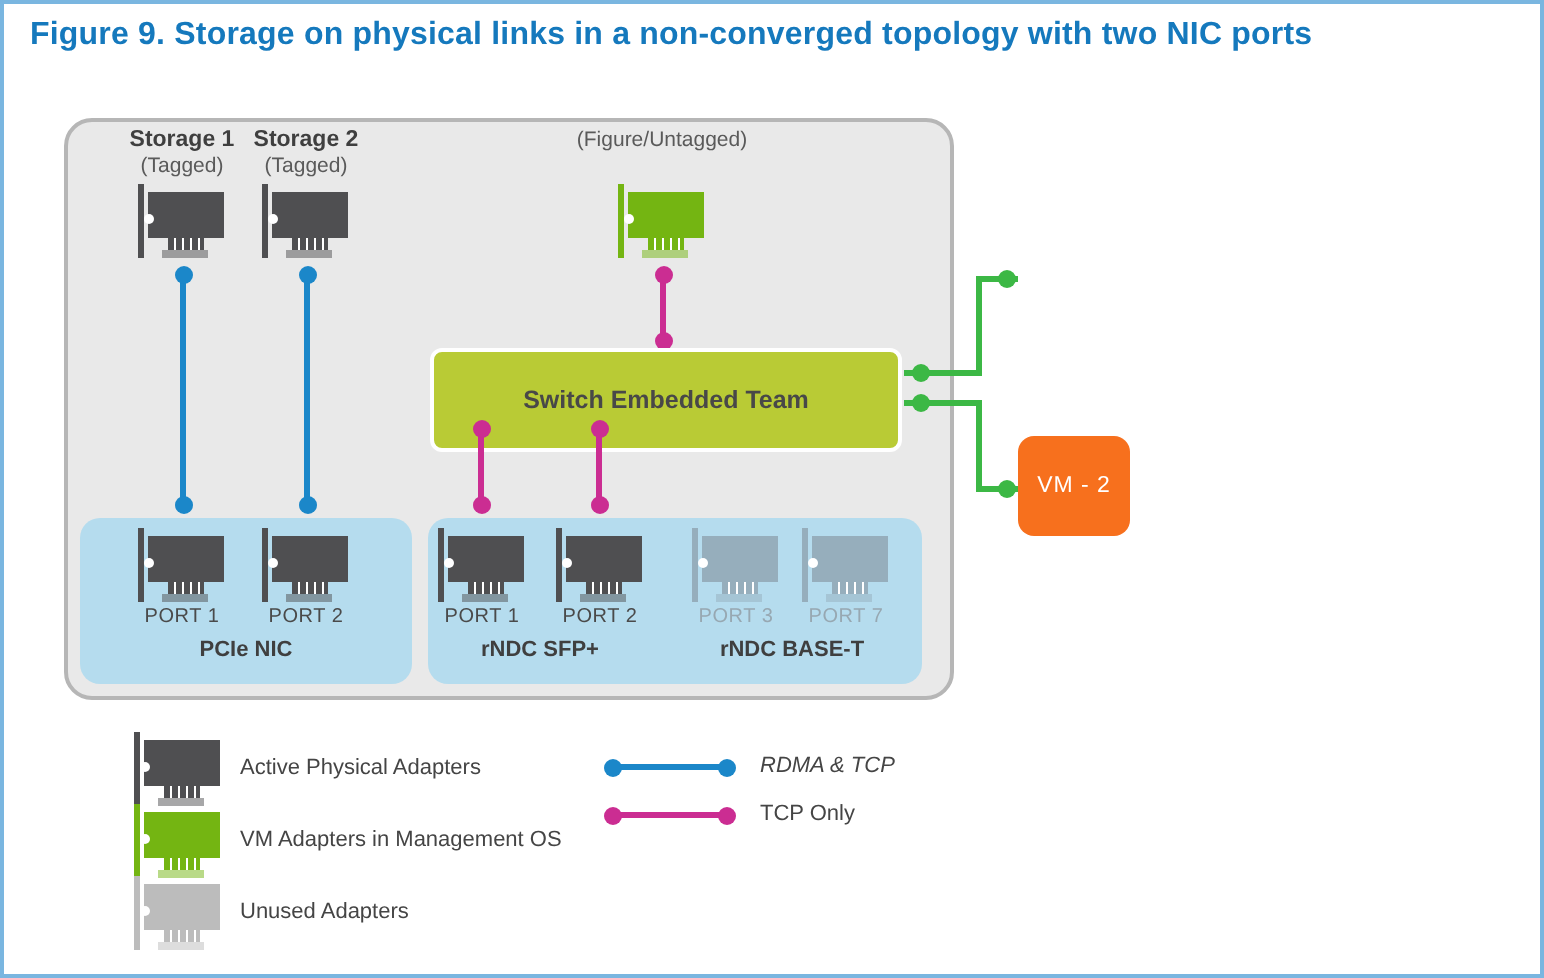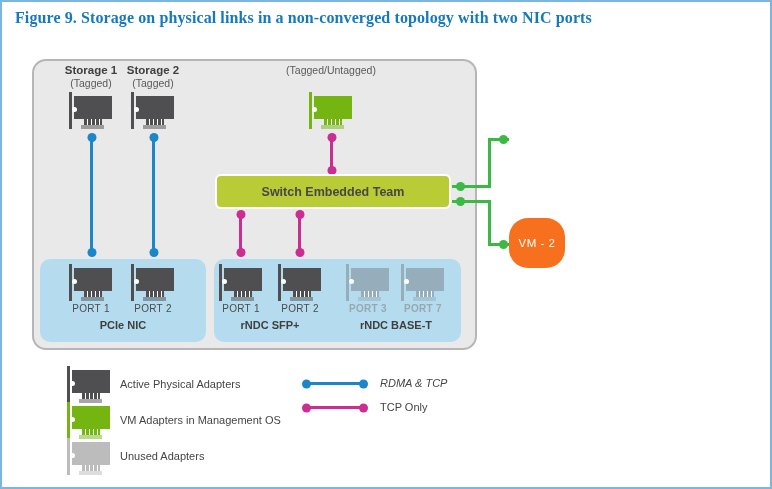--- a/index.html
+++ b/index.html
@@ -1,19 +1,19 @@
 <!DOCTYPE html>
 <html style="--title-blue: #1579bd; --outer-border: #7ab6e0; --container-fill: #e9e9e9; --container-border: #b6b6b6; --port-box-blue: #b5dcee; --switch-green: #b9cb35; --vm-orange: #f7701d; --adapter-active: #4f4f51; --adapter-vm: #74b512; --adapter-unused: #96aebc; --adapter-unused-legend: #bcbcbc; --line-rdma: #1b87c9; --line-tcp: #cb2d92; --line-vm: #3cb845; --text-dark: #3f3f3f; --text-gray: #5a5a5a; --text-disabled: #97a8b2;"><head>
 <meta charset="utf-8">
 <style>
   html,body{margin:0;padding:0;background:#fff;font-family:"Liberation Sans",sans-serif;}
   .canvas{position:relative;width:772px;height:489px;background:#fff;
     border:2px solid var(--outer-border,#7ab6e0);box-sizing:border-box;overflow:hidden;}
   .title{position:absolute;left:13px;top:7px;font-size:16px;font-weight:bold;
-    color:var(--title-blue,#1579bd);letter-spacing:.1px;font-family:Liberation Serif, serif;}
+    color:var(--title-blue,#1579bd);letter-spacing:.1px;}
 
   
   .container{position:absolute;left:30px;top:57px;width:445px;height:291px;
     background:var(--container-fill,#e9e9e9);border:2px solid var(--container-border,#b6b6b6);
     border-radius:14px;box-sizing:border-box;}
 
   
   .hostlbl{position:absolute;text-align:center;line-height:1.15;}
   .hostlbl .hname{font-size:11.5px;font-weight:bold;color:var(--text-dark,#3f3f3f);}
   .hostlbl .hsub{font-size:10.5px;color:var(--text-gray,#5a5a5a);}
@@ -45,31 +45,31 @@
   .hlink{position:absolute;height:3px;}
   .hlink::before,.hlink::after{content:"";position:absolute;top:50%;transform:translateY(-50%);
     width:9px;height:9px;border-radius:50%;background:inherit;}
   .hlink::before{left:-2px;}
   .hlink::after{right:-2px;}
 
   .seg{position:absolute;background:var(--line-vm,#3cb845);}
   .gdot{position:absolute;width:9px;height:9px;border-radius:50%;background:var(--line-vm,#3cb845);}
 
   
-  .switchbar{position:absolute;left:213px;top:172px;width:236px;height:35px;
+  .switchbar{position:absolute;left:213px;top:172px;width:236px;height:52px;
     background:var(--switch-green,#b9cb35);border:2px solid #fff;border-radius:6px;
     box-sizing:border-box;display:flex;align-items:center;justify-content:center;
     font-size:12.5px;font-weight:bold;color:#484848;}
 
   
   .portbox{position:absolute;top:257px;height:83px;background:var(--port-box-blue,#b5dcee);
     border-radius:10px;}
   .portlbl{position:absolute;top:301px;transform:translateX(-50%);font-size:10px;
     color:#4a4a4a;letter-spacing:.3px;white-space:nowrap;}
-  .portlbl.off{color:var(--text-disabled,#97a8b2);font-weight:bold;}
+  .portlbl.off{color:var(--text-disabled,#97a8b2);}
   .grouplbl{position:absolute;top:317px;transform:translateX(-50%);font-size:11px;
     font-weight:bold;color:var(--text-dark,#3f3f3f);white-space:nowrap;}
 
   
   .vmbox{position:absolute;left:507px;width:56px;height:50px;border-radius:8px;
     background:var(--vm-orange,#f7701d);display:flex;align-items:center;justify-content:center;
     color:#fff;font-size:11.5px;letter-spacing:.5px;}
 
   
   .legendlbl{position:absolute;font-size:11px;color:#454545;white-space:nowrap;}
@@ -85,21 +85,21 @@
 
   <div class="hostlbl" style="left:49px;top:62px;width:80px;">
     <div class="hname">Storage 1</div>
     <div class="hsub">(Tagged)</div>
   </div>
   <div class="hostlbl" style="left:111px;top:62px;width:80px;">
     <div class="hname">Storage 2</div>
     <div class="hsub">(Tagged)</div>
   </div>
   <div class="hostlbl" style="left:264px;top:62px;width:130px;">
-    <div class="hsub">(Tagged/Untagged)</div>
+    <div class="hsub">(Figure/Untagged)</div>
   </div>
 
   <div class="nic nic-active" style="left:66px;top:90px;">
     <i class="bracket"></i>
       <i class="card"></i>
       <i class="screw"></i>
       <i class="pins"></i>
       <i class="base"></i>
   </div>
   <div class="nic nic-active" style="left:128px;top:90px;">
@@ -187,21 +187,21 @@
   <div class="seg" style="left:486px;top:136px;width:21px;height:3px;"></div>
   <div class="gdot" style="left:454px;top:180px;"></div>
   <div class="gdot" style="left:497px;top:133px;"></div>
 
   <div class="seg" style="left:450px;top:198px;width:39px;height:3px;"></div>
   <div class="seg" style="left:486px;top:198px;width:3px;height:46px;"></div>
   <div class="seg" style="left:486px;top:241px;width:21px;height:3px;"></div>
   <div class="gdot" style="left:454px;top:195px;"></div>
   <div class="gdot" style="left:497px;top:238px;"></div>
 
-  <div class="vmbox" style="top:216px;border-radius:19px;">VM - 2</div>
+  <div class="vmbox" style="top:216px;">VM - 2</div>
 
   <div class="nic nic-active" style="left:64px;top:364px;">
     <i class="bracket"></i>
       <i class="card"></i>
       <i class="screw"></i>
       <i class="pins"></i>
       <i class="base"></i>
   </div>
   <div class="legendlbl" style="left:118px;top:376px;text-align:center;">Active Physical Adapters</div>
 

